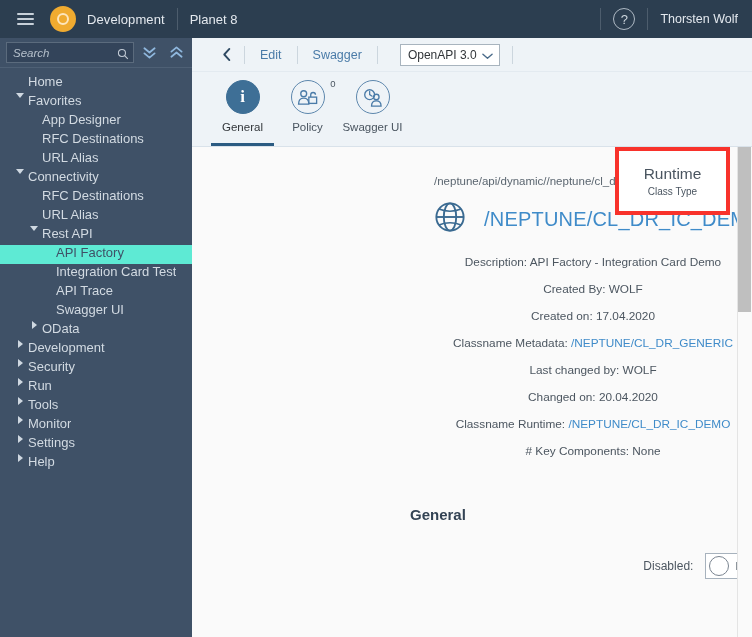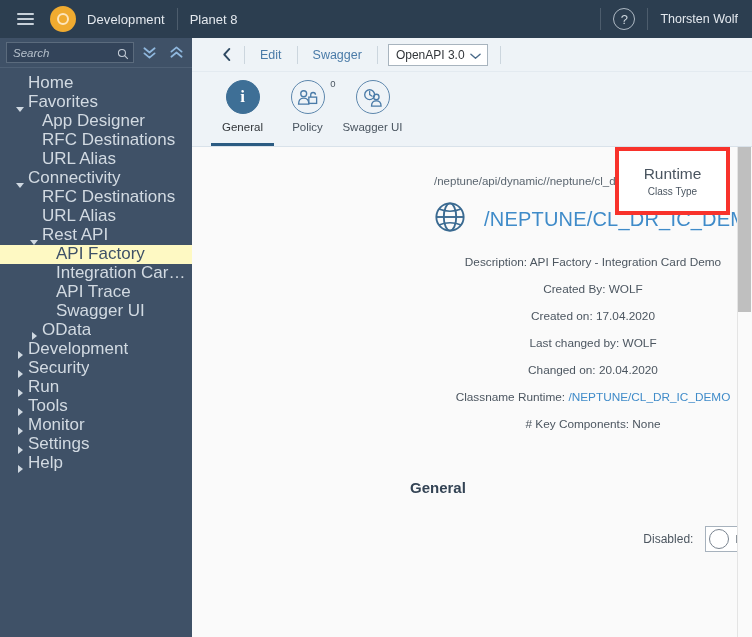--- a/index.html
+++ b/index.html
@@ -69,29 +69,29 @@
     position: absolute; right: 4px; top: 50%; transform: translateY(-50%);
     width: 12px; height: 12px;
   }
   .chev-btn {
     width: 24px; height: 24px; display:flex; align-items:center; justify-content:center;
     cursor: pointer;
   }
   .sidebar-divider { height: 1px; background: #4e6075; margin: 1px 0 4px 0; }
   .tree { flex: 1; overflow: hidden; padding-top: 2px; }
   .tree-item {
-    display: flex; align-items: flex-end;
-    height: 19px; font-size: 17px; color: #d2dae2;
+    display: flex; align-items: flex-start;
+    height: 19px; font-size: 13px; color: #d2dae2;
     cursor: pointer; padding-right: 6px; white-space: nowrap;
   }
   .tree-item .arrow {
     width: 12px; min-width: 12px; display:flex; align-items:center; justify-content:center;
     margin-right: 2px;
   }
-  .tree-item.selected { background: #fef9c3; color: #3f5167; }
+  .tree-item.selected { background: #5eead4; color: #3f5167; }
   .tri-r { width:0;height:0;border-left:5px solid #cfd8e1;border-top:4px solid transparent;border-bottom:4px solid transparent; }
   .tri-d { width:0;height:0;border-top:5px solid #cfd8e1;border-left:4px solid transparent;border-right:4px solid transparent; }
   .lvl0 { padding-left: 14px; }
   .lvl1 { padding-left: 28px; }
   .lvl2 { padding-left: 42px; }
   .tree-label { overflow: hidden; text-overflow: ellipsis; }
 
   
   .main { flex: 1; min-width: 0; display: flex; flex-direction: column; background: #fafafa; position: relative; }
 
@@ -104,21 +104,21 @@
   }
   .back-btn {
     width: 30px; height: 26px; display:flex; align-items:center; justify-content:center;
     cursor: pointer;
   }
   .tb-sep { width: 1px; height: 18px; background: #ccd6de; margin: 0 2px; }
   .tb-link {
     font-size: 12.5px; color: #4a7ba8; padding: 0 13px; cursor: pointer; line-height: 26px;
   }
   .select-wrap {
-    position: relative; margin-left: 8px; margin-right: 10px;
+    position: relative; margin-left: 20px; margin-right: 10px;
     height: 22px; min-width: 100px;
     border: 1px solid #a8b4be; background: #ffffff;
     display: flex; align-items: center; cursor: pointer;
   }
   .select-wrap .sel-text { font-size: 12px; color: #32363a; padding-left: 7px; padding-right: 22px; }
   .select-wrap .sel-arrow { position: absolute; right: 6px; top: 50%; transform: translateY(-50%); }
 
   .tabstrip {
     height: 75px; min-height: 75px;
     background: #eef3f7;
@@ -442,20 +442,23 @@
                 <path d="M5.2 8.6 Q17 13.2 28.8 8.6" fill="none" stroke="#3a6a91" stroke-width="1.7"></path>
                 <path d="M5.2 25.4 Q17 20.8 28.8 25.4" fill="none" stroke="#3a6a91" stroke-width="1.7"></path>
               </svg>
             </span>
             <span class="title-text">/NEPTUNE/CL_DR_IC_DEMO</span>
           </div>
 
           <div class="meta-line">Description: API Factory - Integration Card Demo</div>
           <div class="meta-line">Created By: WOLF</div>
           <div class="meta-line">Created on: 17.04.2020</div>
+          <div class="meta-line">
+            <span>Classname Metadata: </span><span class="meta-link">/NEPTUNE/CL_DR_GENERIC</span>
+          </div>
           <div class="meta-line">Last changed by: WOLF</div>
           <div class="meta-line">Changed on: 20.04.2020</div>
           <div class="meta-line">
             <span>Classname Runtime: </span><span class="meta-link">/NEPTUNE/CL_DR_IC_DEMO</span>
           </div>
           <div class="meta-line"># Key Components: None</div>
 
           <div class="section-title">General</div>
 
           <div class="field-row">

